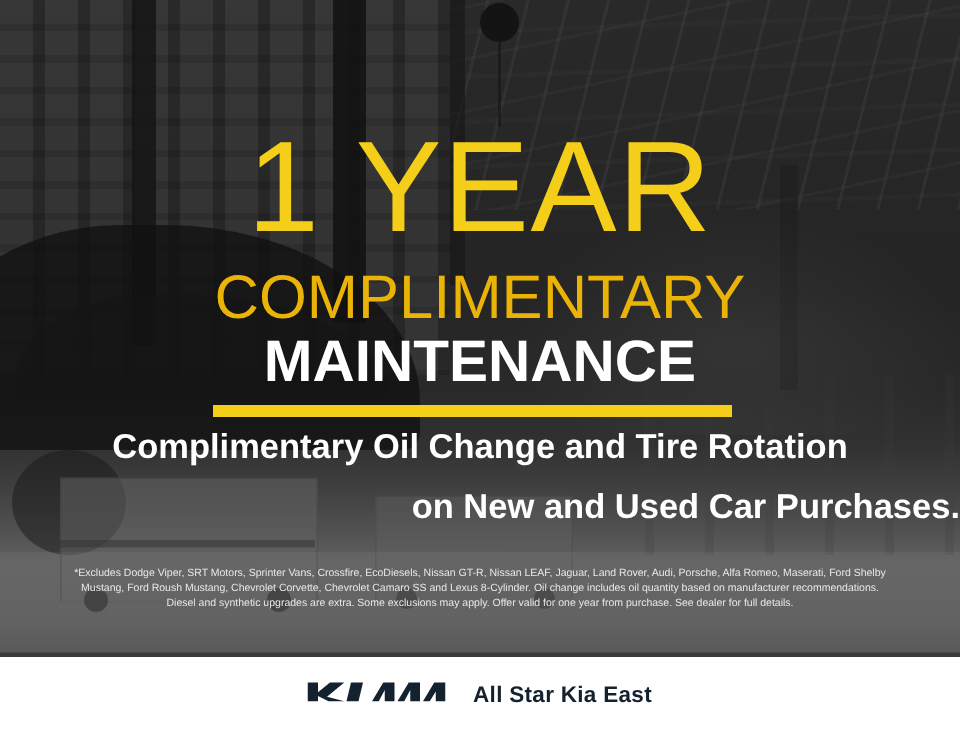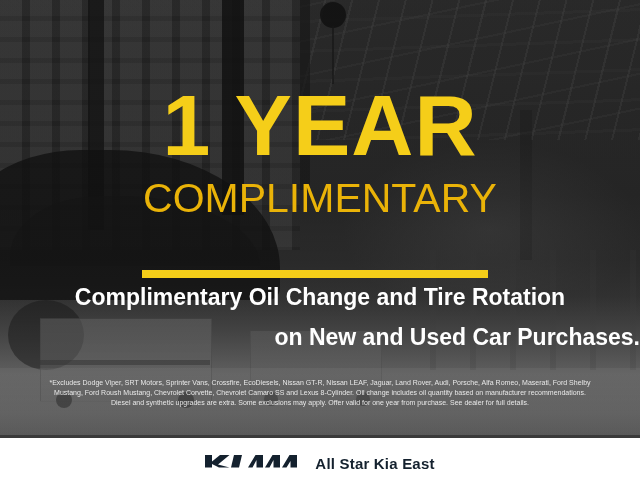--- a/index.html
+++ b/index.html
@@ -148,21 +148,21 @@
     position: absolute;
     left: 0; top: 0; width: 640px; height: 435px;
     text-align: center;
   }
 
   .headline-year {
     position: absolute;
     left: 0; right: 0; top: 82px;
     color: #F5CE19;
     font-size: 86px;
-    font-weight: bold;
+    font-weight: normal;
     letter-spacing: 1px;
     line-height: 1;
     white-space: nowrap;
   }
 
   .headline-sub1 {
     position: absolute;
     left: 0; right: 0; top: 178px;
     color: #eab308;
     font-size: 41px;
@@ -271,20 +271,21 @@
     <div class="floor-sheen"></div>
     <div class="veil"></div>
   </div>
 
   <div id="content">
 
     <div class="headline-year">1 YEAR</div>
 
     <div class="headline-sub1">COMPLIMENTARY</div>
 
+    <div class="headline-sub2">MAINTENANCE</div>
 
     <div class="divider"></div>
 
     <div class="tagline-1">Complimentary Oil Change and Tire Rotation</div>
 
     <div class="tagline-2">on New and Used Car Purchases.</div>
 
     <div class="disclaimer">
       <div>*Excludes Dodge Viper, SRT Motors, Sprinter Vans, Crossfire, EcoDiesels, Nissan GT-R, Nissan LEAF, Jaguar, Land Rover, Audi, Porsche, Alfa Romeo, Maserati, Ford Shelby</div>
       <div>Mustang, Ford Roush Mustang, Chevrolet Corvette, Chevrolet Camaro SS and Lexus 8-Cylinder. Oil change includes oil quantity based on manufacturer recommendations.</div>

